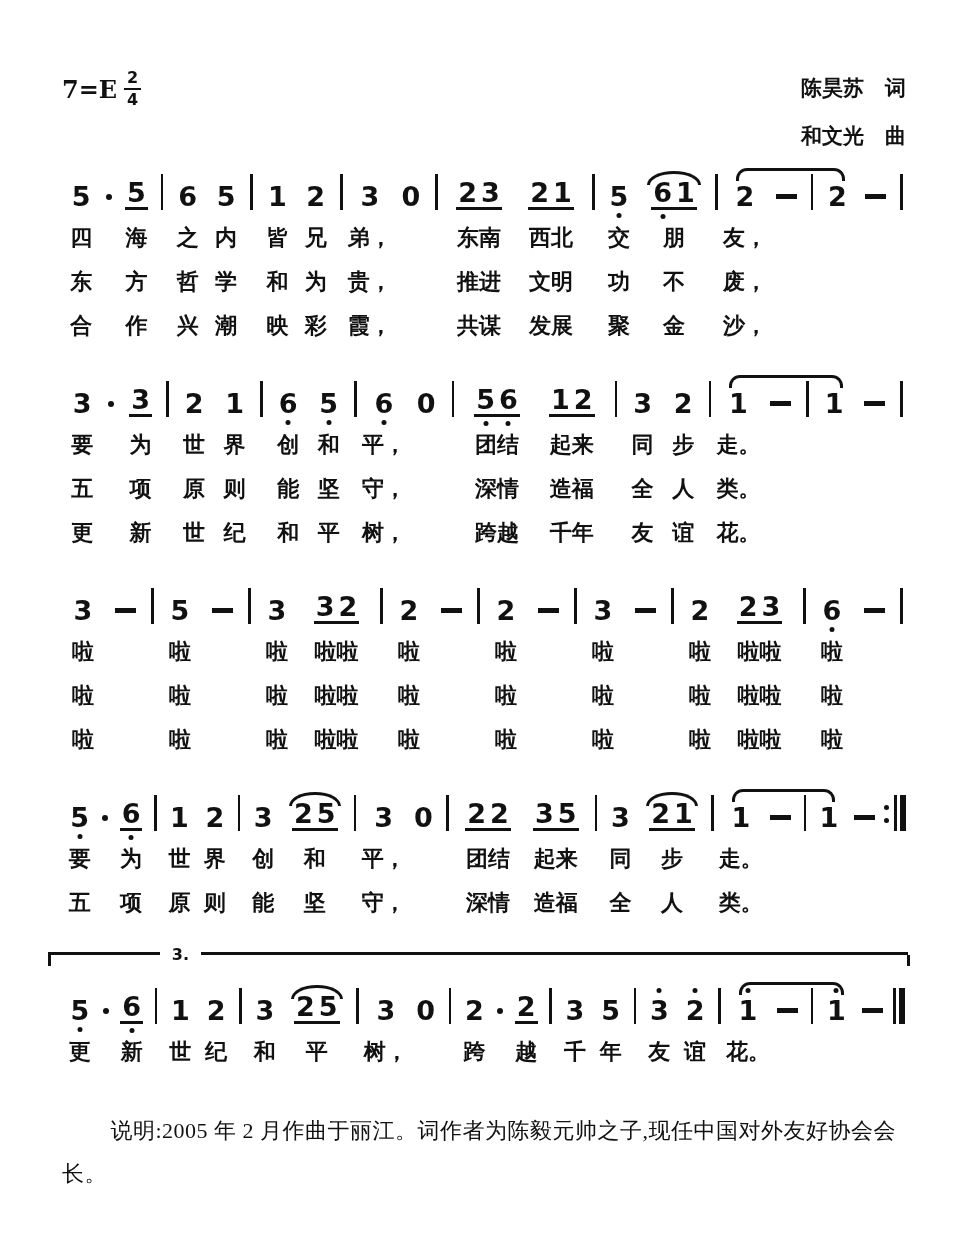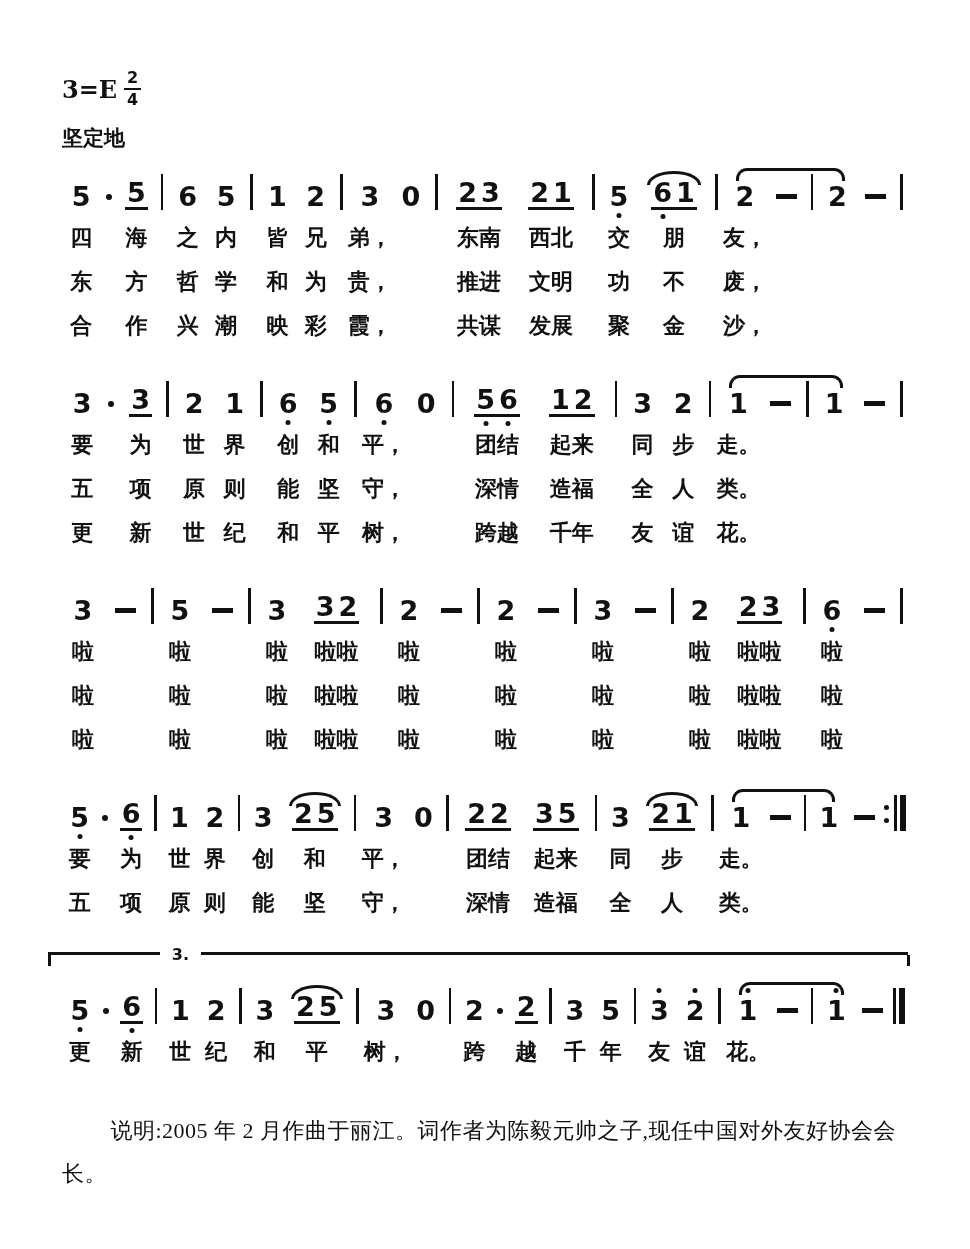--- a/index.html
+++ b/index.html
@@ -66,27 +66,30 @@
               padding-right:6px; }
 </style>
 </head>
 <body>
 
 <div class="page">
 
 
   <div class="meta">
     <div class="keysig">
-      <span>3=E</span>
+      <span>7=E</span>
       <span class="frac">
         <span class="top">2</span>
         <span>4</span>
       </span>
     </div>
-    <div class="tempo">坚定地</div>
+    <div class="credits">
+      <div>陈昊苏　词</div>
+      <div>和文光　曲</div>
+    </div>
   </div>
 
   <div class="score">
       <div class="system">
         <div class="cols">
           <div class="col" style="flex: 1 0 27px;">
             <div class="note-row">
               <span class="g">5</span>
             </div>
             <div class="lyr">四</div>

